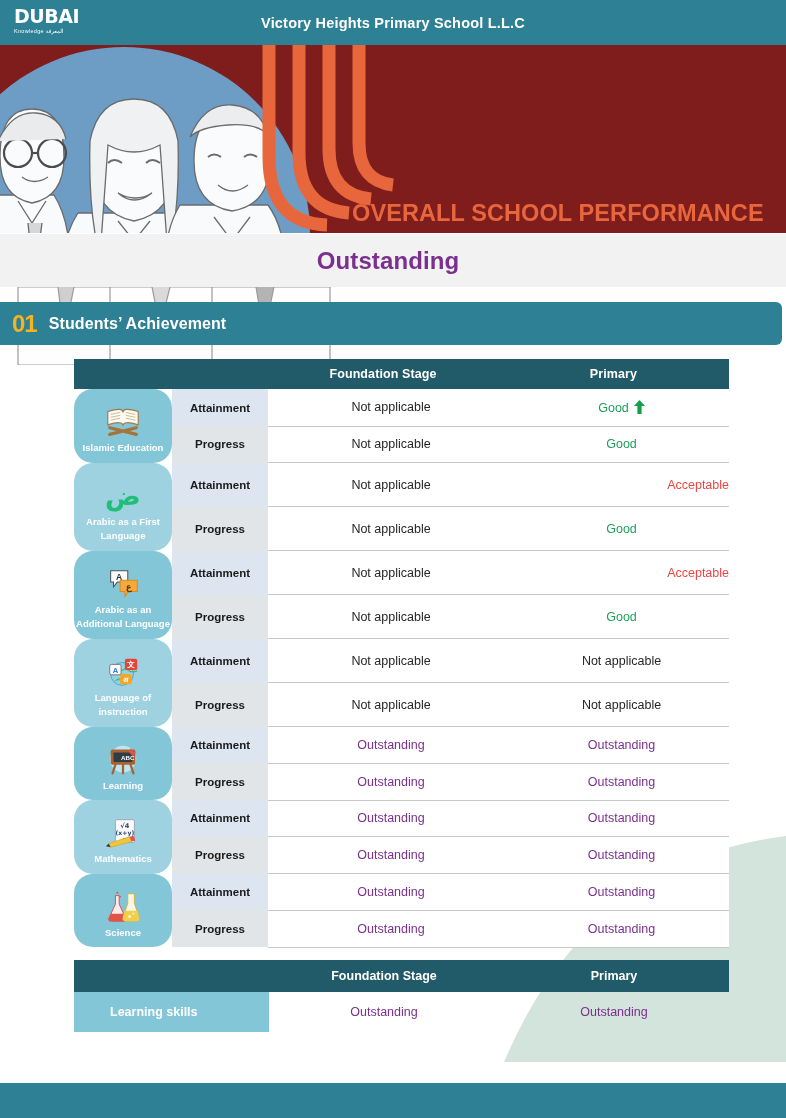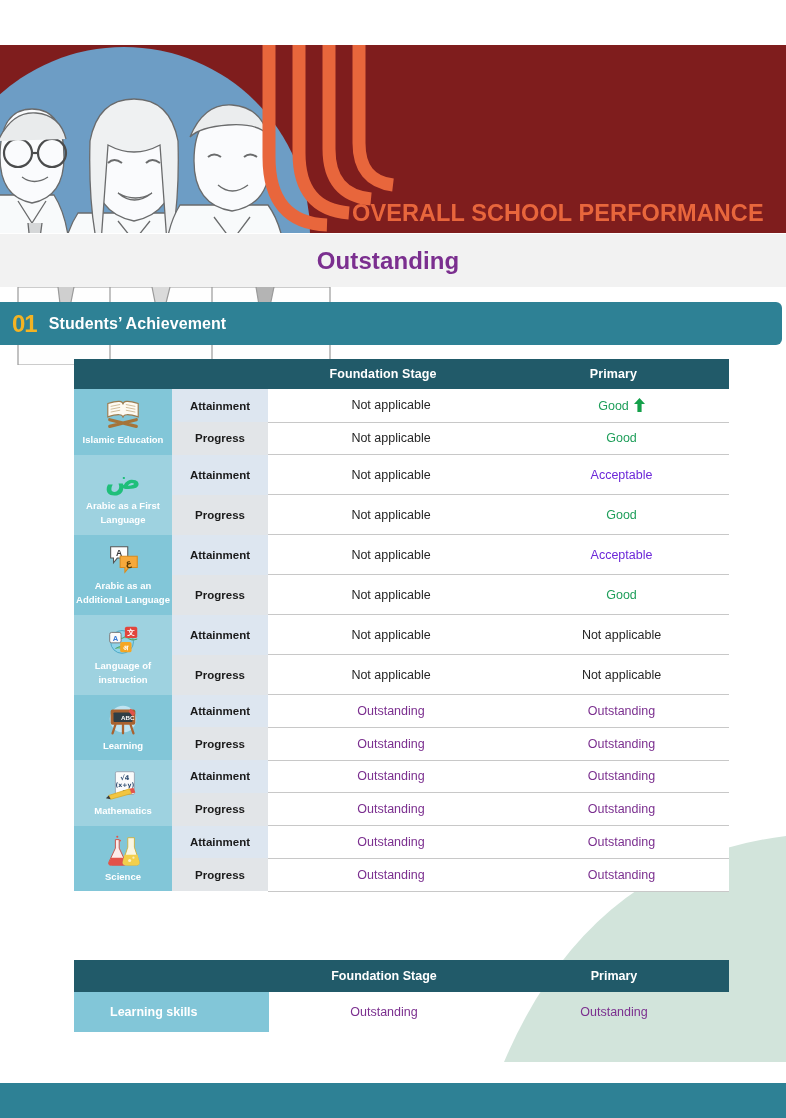--- a/index.html
+++ b/index.html
@@ -99,40 +99,40 @@
 
   .hdr th {
     background: #215a69; color: #ffffff; font-size: 12.5px; font-weight: 700;
     height: 30px; text-align: center; letter-spacing: 0.1px;
   }
   .hdr th.blank { background: #215a69; }
 
   td.subject {
     background: #82c6d8; color: #ffffff; text-align: center;
     font-size: 9.5px; font-weight: 700; vertical-align: middle;
-    padding: 8px 2px 7px 2px; line-height: 14.5px;
+    padding: 16px 2px 7px 2px; line-height: 14.5px; border-radius: 19px;
   }
   td.subject.alt { background: #9ed2e0; }
   .subj-icon {
     display: block; margin: 0 auto 2px auto; width: 38px; height: 34px;
   }
   td.aspect {
     font-size: 11.5px; font-weight: 700; color: #1a1a1a; text-align: center;
     background: #dde6f0; vertical-align: middle;
   }
   td.aspect.grey { background: #e2e5e8; }
   td.val {
     text-align: center; font-size: 12.5px; color: #262626;
     background: #ffffff; vertical-align: middle;
     border-bottom: 1px solid #c8c8c8;
     padding-left: 16px;
   }
   td.val.v-outstanding { color: #7b2f8f; }
   td.val.v-good { color: #1e9e5a; }
-  td.val.v-acceptable { color: #6d28d9; }
+  td.val.v-acceptable { color: #ef4444; text-align: right; }
   td.val.v-na { color: #262626; }
   .arrow-up {
     display: inline-block; margin-left: 5px; vertical-align: -2px;
   }
 
   
   .ls-wrap { position: absolute; left: 74px; top: 960px; width: 655px; }
   table.ls { width: 655px; border-collapse: collapse; table-layout: fixed; }
   table.ls col.c-name { width: 195px; }
   table.ls col.c-fs   { width: 230px; }
@@ -154,20 +154,27 @@
   .footer {
     position: absolute; left: 0; bottom: 0; width: 786px; height: 35px;
     background: #2e8195;
   }
 </style>
 </head>
 <body>
 
 <div class="page">
 
+  <div class="topbar">
+    <div class="logo">
+      <div class="logo-text">DUBAI</div>
+      <div class="logo-sub">Knowledge  المعرفة</div>
+    </div>
+    <div class="school-title">Victory Heights Primary School L.L.C</div>
+  </div>
 
   <div class="hero">
     <div class="hero-blue-circle"></div>
 
     <svg class="hero-photo" viewBox="0 0 360 340">
       <g stroke="#6a6a6a" stroke-width="1.3" fill="#ffffff">
 
         <path d="M18 150 q-12 22 -14 60 l0 130 96 0 0 -130 q-2 -38 -16 -60 z" fill="#fdfdfd"></path>
         <path d="M30 112 q0 -48 32 -48 q32 0 32 48 q0 40 -32 46 q-32 -6 -32 -46z" fill="#fff"></path>
         <circle cx="48" cy="108" r="14" fill="none" stroke="#4a4a4a" stroke-width="2.2"></circle>

